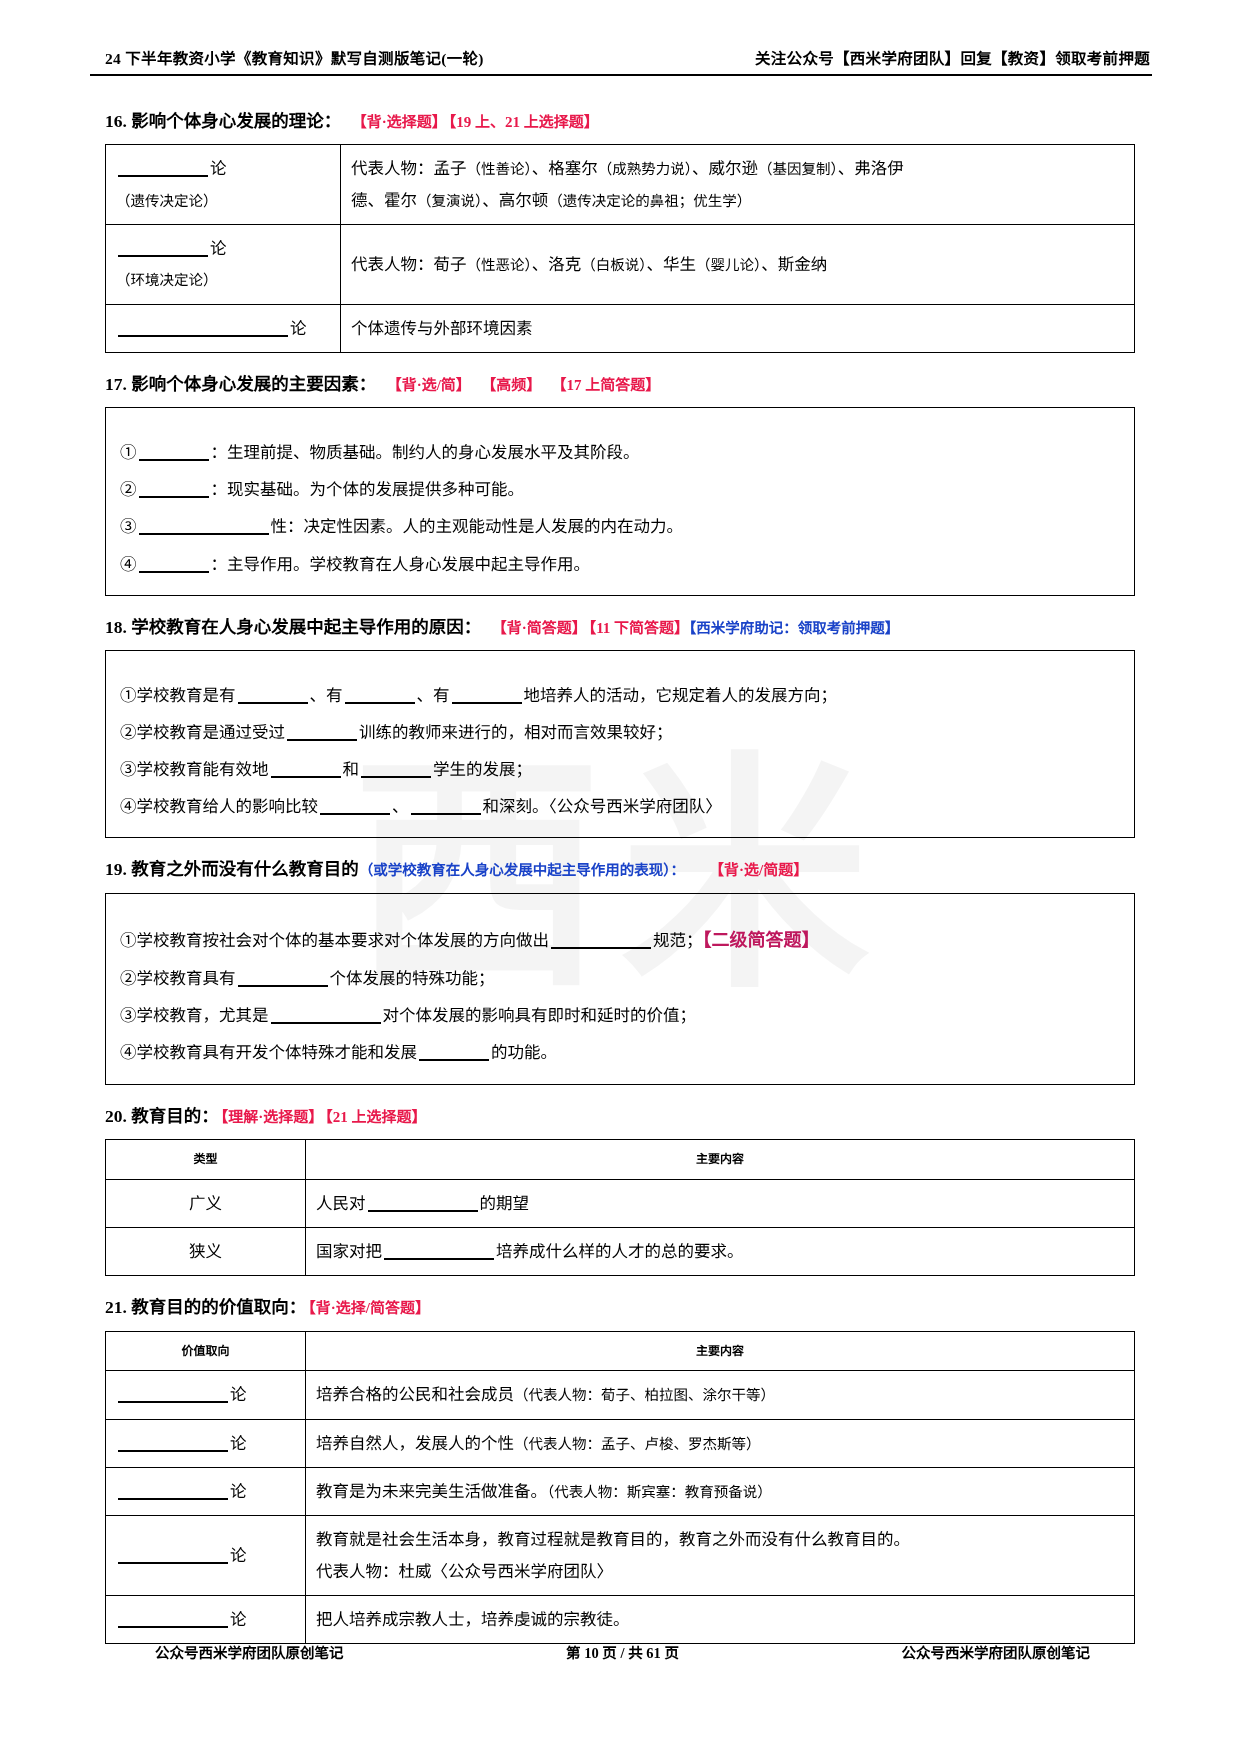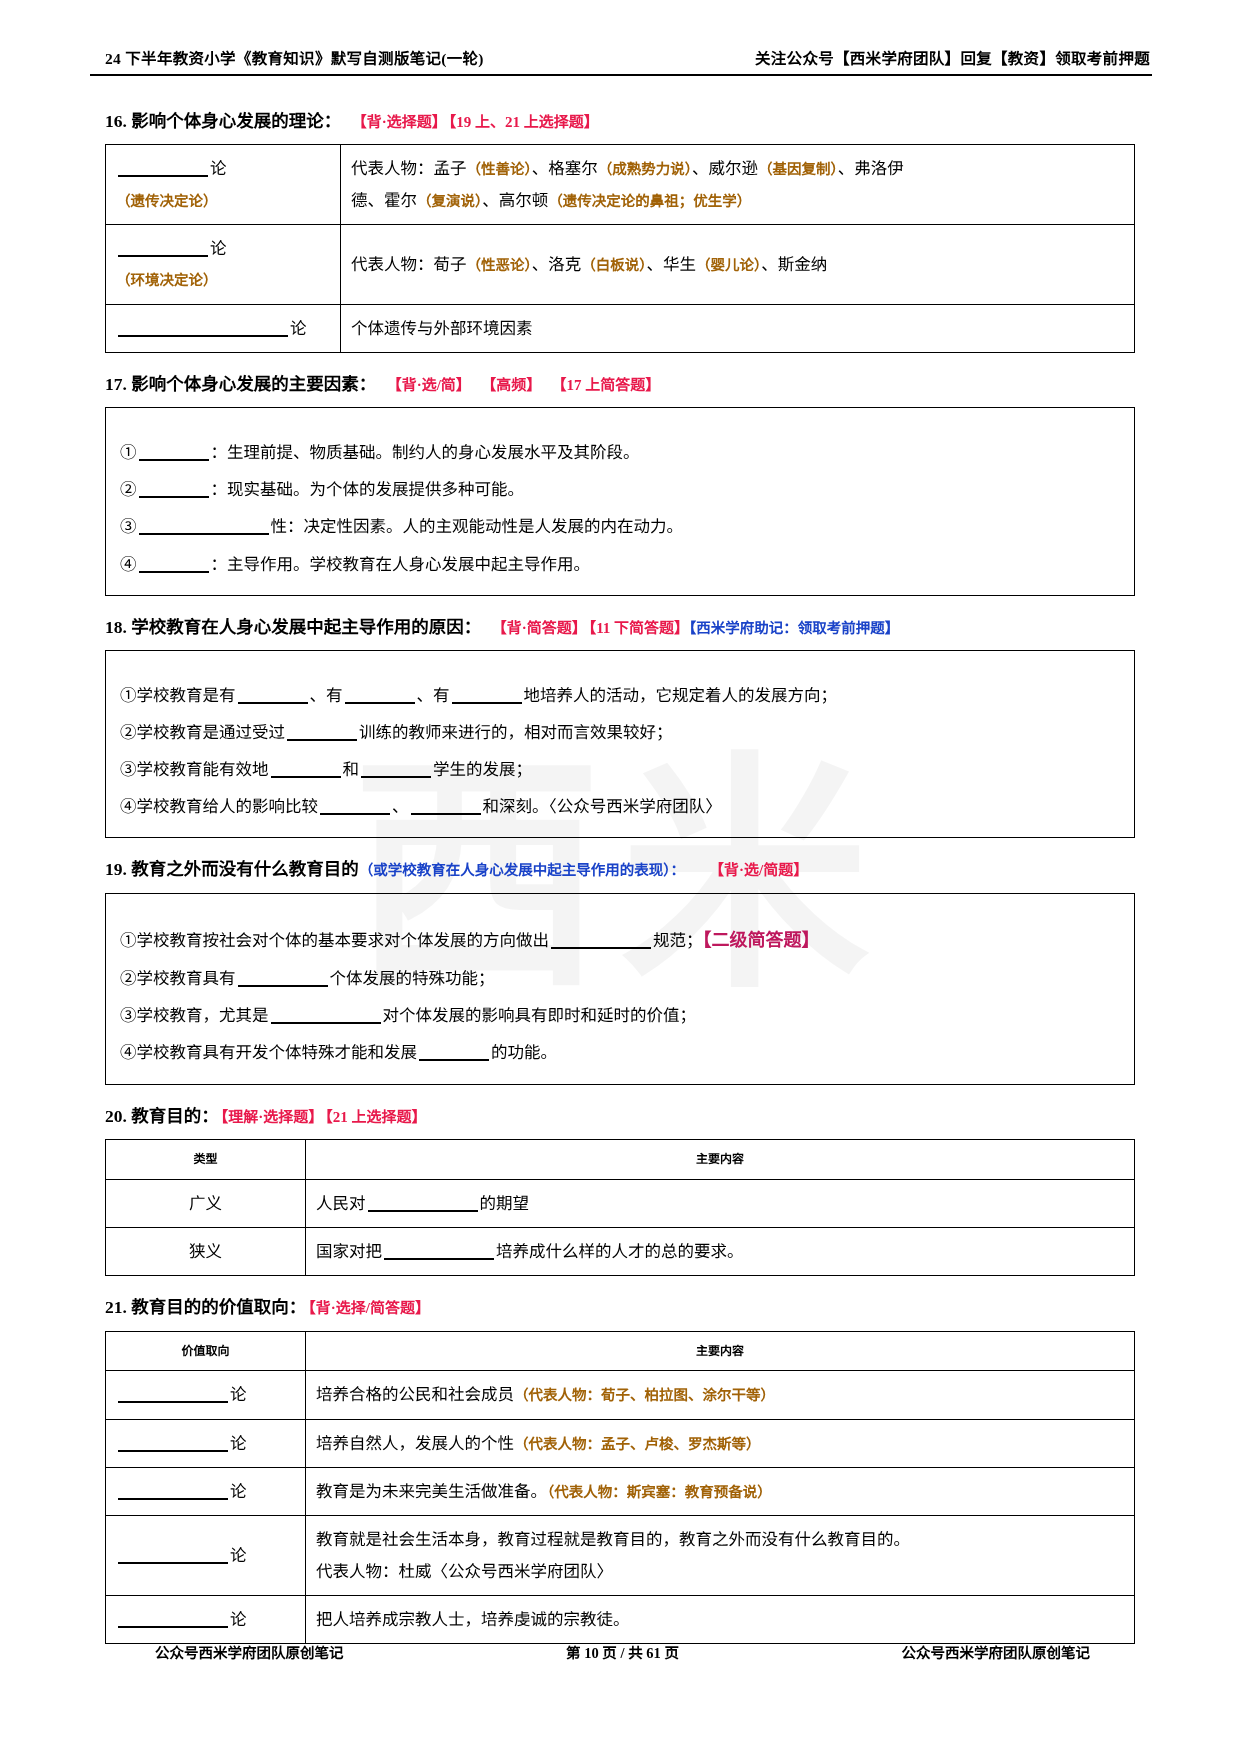--- a/index.html
+++ b/index.html
@@ -111,21 +111,21 @@
     text-align: left;
   }
   table.tbl th { font-weight: 700; text-align: center; font-size: 12px; }
 
   .cell-blank-right {
     text-align: right;
     padding-right: 14px !important;
   }
   .cell-center { text-align: center !important; }
 
-  .blue { color: #a16207; font-weight: 700; font-size: 14.5px; }
+  .blue { color: #000000; font-weight: 400; font-size: 14.5px; }
   .red  { color: #be185d; font-weight: 700; font-size: 18px; }
 
   
   .bl {
     display: inline-block;
     border-bottom: 2.4px solid #000;
     vertical-align: -3px;
     margin: 0 2px;
   }
   .bl.w70 { width: 70px; }

